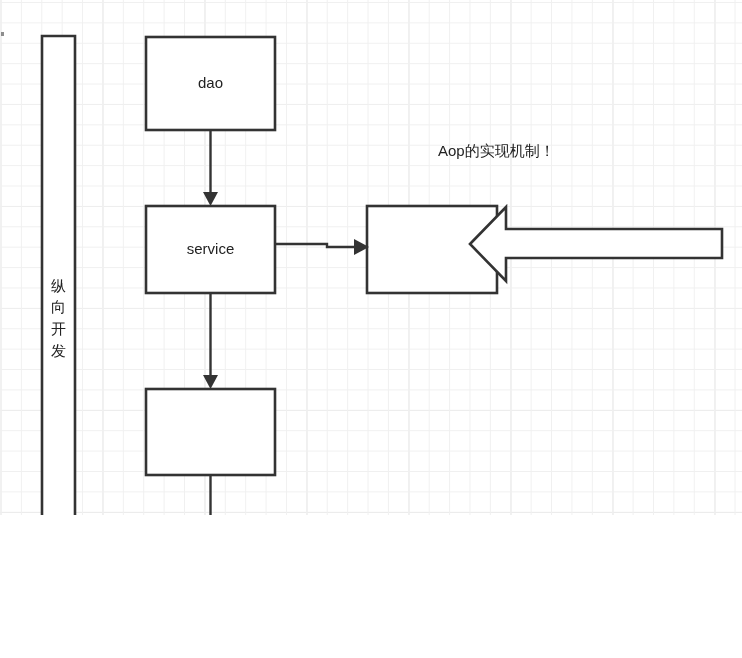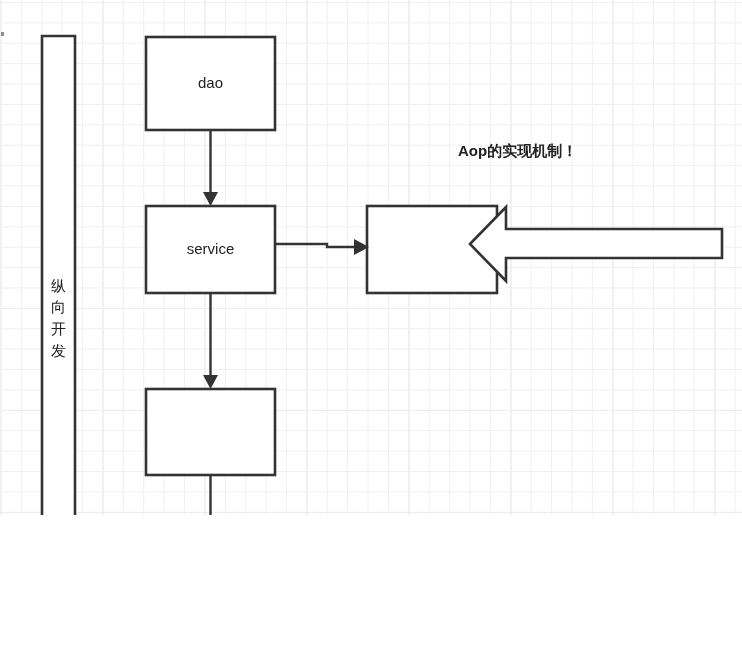--- a/index.html
+++ b/index.html
@@ -122,21 +122,21 @@
   <div class="node-label" style="left:146px; top:37px; width:129px; height:93px;">dao</div>
   <div class="node-label" style="left:146px; top:206px; width:129px; height:87px;border-radius:23px;">service</div>
 
   <div class="vtext" style="left:42px; top:258px; width:33px; height:120px;">
     <span>纵</span>
     <span>向</span>
     <span>开</span>
     <span>发</span>
   </div>
 
-  <div class="note-text" style="left:458px; top:142px;font-weight:bold;">Aop的实现机制！</div>
+  <div class="note-text" style="left:438px; top:142px;">Aop的实现机制！</div>
 
 
   <div class="hit" style="left:146px; top:37px; width:129px; height:93px;"></div>
   <div class="hit" style="left:146px; top:206px; width:129px; height:87px;"></div>
   <div class="hit" style="left:146px; top:389px; width:129px; height:86px;"></div>
   <div class="hit" style="left:146px; top:550px; width:129px; height:94px;"></div>
   <div class="hit" style="left:367px; top:206px; width:103px; height:87px;"></div>
   <div class="hit" style="left:470px; top:229px; width:252px; height:52px;"></div>
   <div class="hit" style="left:11px; top:36px; width:94px; height:612px;"></div>
 

